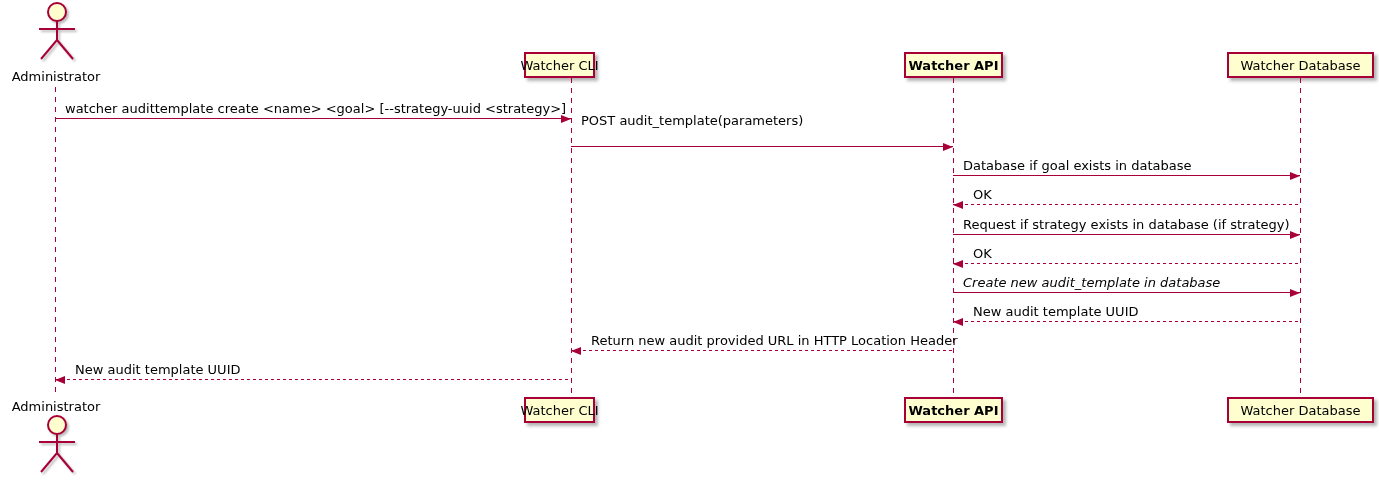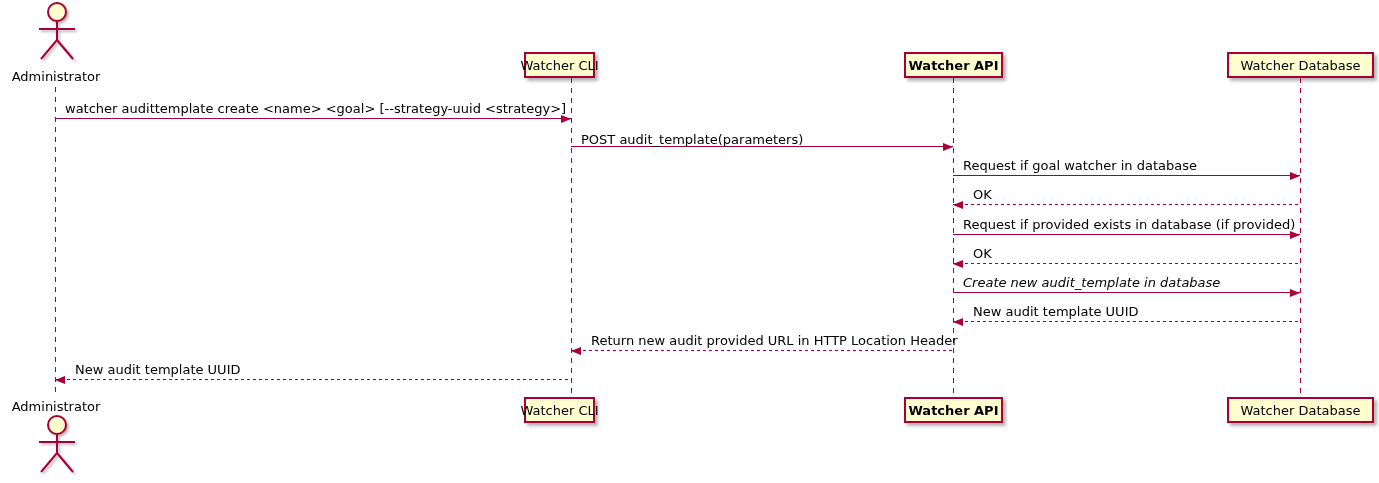--- a/index.html
+++ b/index.html
@@ -93,30 +93,30 @@
   <div id="lifeline-cli" class="lifeline"></div>
   <div id="lifeline-api" class="lifeline"></div>
   <div id="lifeline-db" class="lifeline"></div>
 
   <div id="messages">
       <div class="msg-line solid" style="left: 55px; top: 118px; width: 516px;"></div>
       <div class="msg-head right" style="top: 115px; left: 561px;"></div>
       <div class="msg-label" style="left: 65px; top: 101px;">watcher audittemplate create &lt;name&gt; &lt;goal&gt; [--strategy-uuid &lt;strategy&gt;]</div>
       <div class="msg-line solid" style="left: 571px; top: 146px; width: 382px;"></div>
       <div class="msg-head right" style="top: 143px; left: 943px;"></div>
-      <div class="msg-label" style="left: 581px; top: 132px;">POST audit_template(parameters)</div>
+      <div class="msg-label" style="left: 581px; top: 113px;">POST audit_template(parameters)</div>
       <div class="msg-line solid" style="left: 953px; top: 175px; width: 347px;"></div>
       <div class="msg-head right" style="top: 172px; left: 1290px;"></div>
-      <div class="msg-label" style="left: 963px; top: 158px;">Request if goal watcher in database</div>
+      <div class="msg-label" style="left: 963px; top: 158px;">Database if goal exists in database</div>
       <div class="msg-line dashed" style="left: 953px; top: 204px; width: 347px;"></div>
       <div class="msg-head left" style="top: 201px; left: 953px;"></div>
       <div class="msg-label" style="left: 973px; top: 187px;">OK</div>
       <div class="msg-line solid" style="left: 953px; top: 234px; width: 347px;"></div>
       <div class="msg-head right" style="top: 231px; left: 1290px;"></div>
-      <div class="msg-label" style="left: 963px; top: 217px;">Request if provided exists in database (if provided)</div>
+      <div class="msg-label" style="left: 963px; top: 217px;">Request if strategy exists in database (if strategy)</div>
       <div class="msg-line dashed" style="left: 953px; top: 263px; width: 347px;"></div>
       <div class="msg-head left" style="top: 260px; left: 953px;"></div>
       <div class="msg-label" style="left: 973px; top: 246px;">OK</div>
       <div class="msg-line solid" style="left: 953px; top: 292px; width: 347px;"></div>
       <div class="msg-head right" style="top: 289px; left: 1290px;"></div>
       <div class="msg-label" style="left: 963px; top: 275px; font-style: italic;">Create new audit_template in database</div>
       <div class="msg-line dashed" style="left: 953px; top: 321px; width: 347px;"></div>
       <div class="msg-head left" style="top: 318px; left: 953px;"></div>
       <div class="msg-label" style="left: 973px; top: 304px;">New audit template UUID</div>
       <div class="msg-line dashed" style="left: 571px; top: 350px; width: 382px;"></div>

